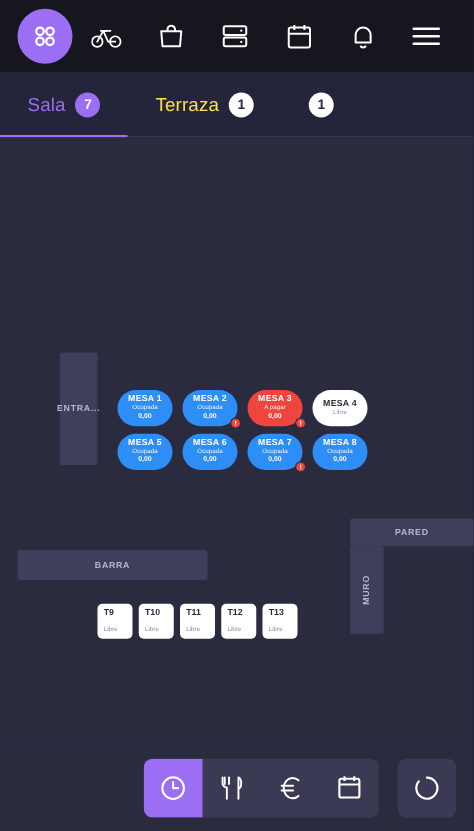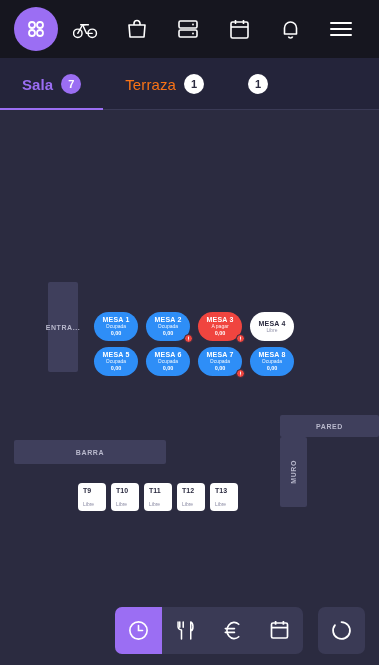--- a/index.html
+++ b/index.html
@@ -50,23 +50,23 @@
   .tab {
     display: flex; align-items: center; justify-content: center;
     gap: 8px;
     padding: 0 22px;
     position: relative;
     cursor: pointer;
     white-space: nowrap;
     flex: 0 0 auto;
   }
   .tab-label {
-    font-size: 15px; color: #f97316; letter-spacing: .1px;
-  }
-  .tab.active .tab-label { color: #9b6ef3; font-weight: bold; }
+    font-size: 15px; color: #fde047; letter-spacing: .1px;
+  }
+  .tab.active .tab-label { color: #9b6ef3; }
   .tab-badge {
     width: 20px; height: 20px; border-radius: 50%;
     background: #ffffff; color: #2b2b40;
     font-size: 11px; font-weight: bold;
     display: flex; align-items: center; justify-content: center;
   }
   .tab.active .tab-badge { background: #9b6ef3; color: #ffffff; }
   .tab-underline {
     position: absolute; left: 0; right: 0; bottom: 0;
     height: 2px; background: #9b6ef3;

